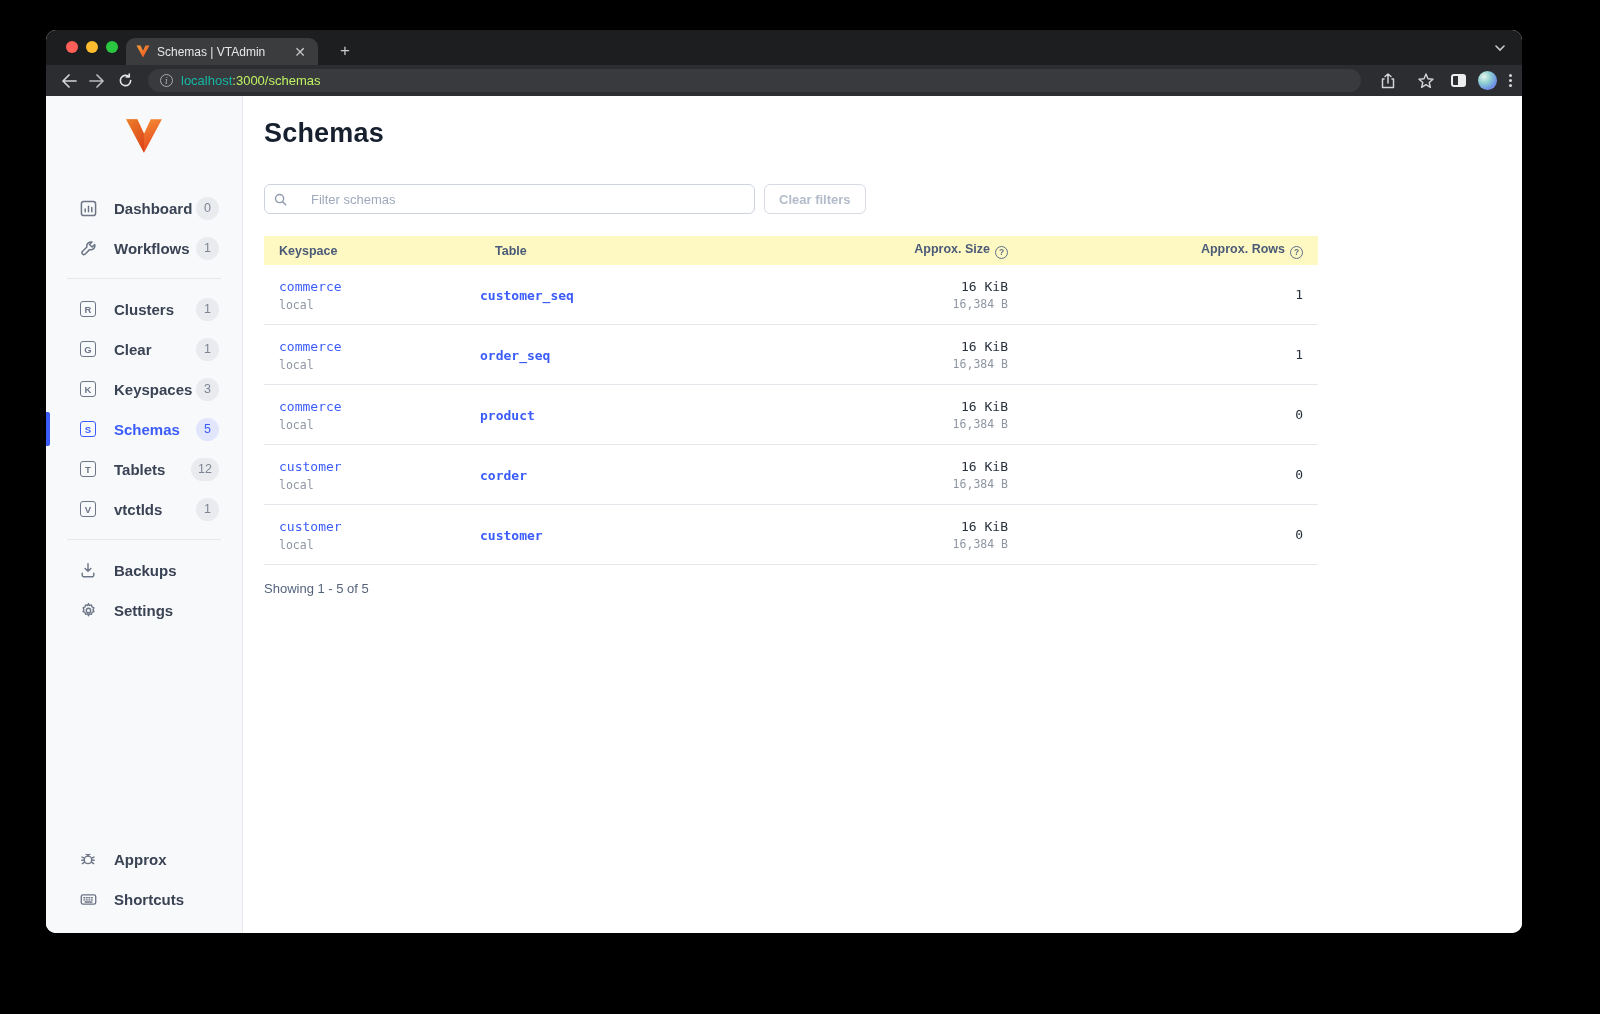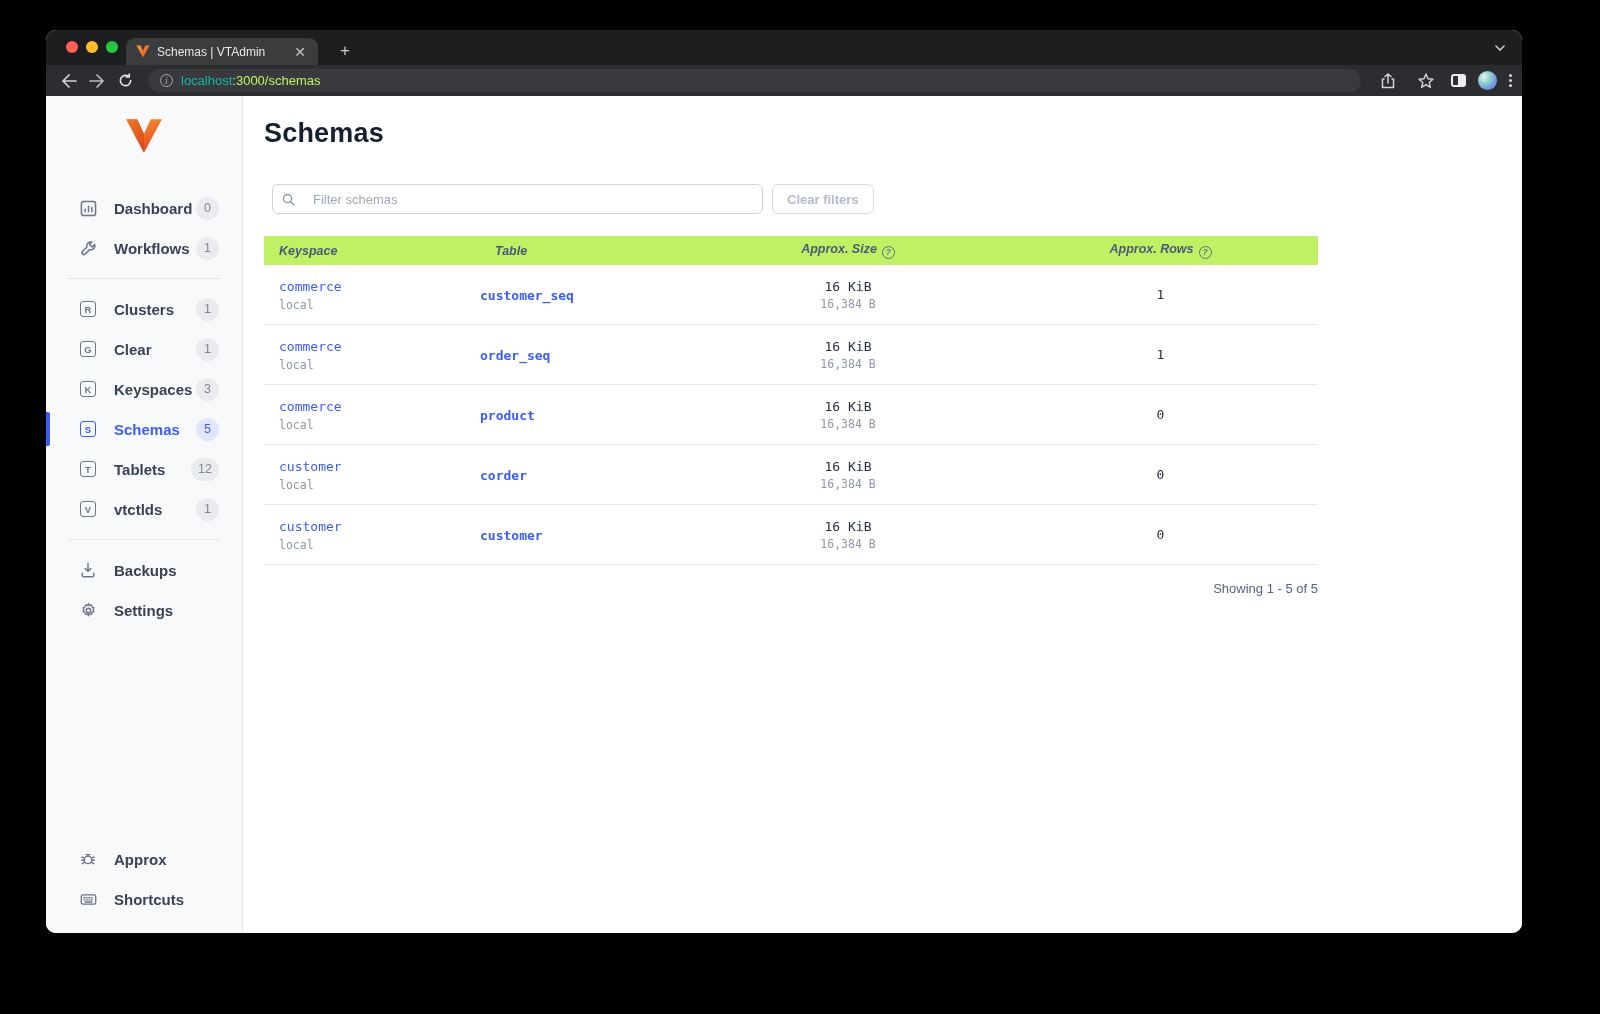--- a/index.html
+++ b/index.html
@@ -61,46 +61,46 @@
   .active-bar { position:absolute; left:0; top:3px; bottom:3px; width:4px; background:#3c5cfa; border-radius:0 2px 2px 0; }
   .divider { height:1px; background:#e4e7ec; margin:10px 21px; }
   .nav-bottom { margin-top:auto; }
   svg.ln { stroke:#6c7687; fill:none; stroke-width:1.6; stroke-linecap:round; stroke-linejoin:round; }
 
   
   .main { flex:1; padding:22px 0 0 21px; min-width:0; }
   .page-title { font-size:27px; font-weight:bold; color:#16202e; letter-spacing:.2px; }
   .filter-row { margin-top:35px; display:flex; align-items:center; gap:9px; }
   .filter-box { width:491px; height:30px; border:1px solid #ccd3df; border-radius:6px; background:#fff;
-                display:flex; align-items:center; padding:0 9px; gap:18px;margin-left:8px; }
+                display:flex; align-items:center; padding:0 9px; gap:24px; }
   .filter-box input { border:none; outline:none; flex:1; font-size:13px; color:#333; background:transparent;
                       font-family:"Liberation Sans",sans-serif; }
   .filter-box input::placeholder { color:#9fa9bc; }
   .clear-btn { height:30px; padding:0 14px; border:1px solid #d6dbe4; border-radius:6px; background:#fff;
                color:#b3bcca; font-size:13px; font-weight:bold; font-family:"Liberation Sans",sans-serif; }
 
   
   .schema-table { margin-top:22px; width:1054px; }
   .t-head, .t-row { display:grid; grid-template-columns:216px 1fr 330px 300px; align-items:center; }
-  .t-head { height:29px; background:#bef264; color:#4b5b77; font-size:12.5px; font-weight:bold;font-style:italic; }
+  .t-head { height:29px; background:#fef9c3; color:#4b5b77; font-size:12.5px; font-weight:bold; }
   .th { padding-left:15px; }
-  .th.right, .td.right { text-align:center; padding-left:0; padding-right:10px; }
+  .th.right, .td.right { text-align:right; padding-left:0; padding-right:10px; }
   .th.rows-col, .td.rows-col { padding-right:15px; }
   .help-ico { display:inline-flex; width:13px; height:13px; border:1.2px solid #5d6d89; border-radius:50%;
               color:#5d6d89; font-size:8.5px; font-weight:bold; align-items:center; justify-content:center;
               vertical-align:-2px; margin-left:5px; }
   .t-row { height:60px; border-bottom:1px solid #e4e7eb; }
   .mono { font-family:"DejaVu Sans Mono",monospace; }
   .cell-link { color:#3c5cfa; font-size:13px; text-decoration:none; }
   .cell-link.bold { font-weight:bold; }
   .sub { color:#8e96a3; font-size:11.5px; margin-top:3px; }
   .td { padding-left:15px; }
   .td.table-col { padding-left:0; }
   .val { color:#28303c; font-size:13px; }
-  .t-foot { margin-top:16px; font-size:13px; color:#55637d;text-align:right; }
+  .t-foot { margin-top:16px; font-size:13px; color:#55637d; }
 </style>
 </head>
 <body>
 
 <div class="stage">
   <div class="window">
 
     <div class="tabstrip">
       <div class="traffic">
         <span class="light-red"></span>

